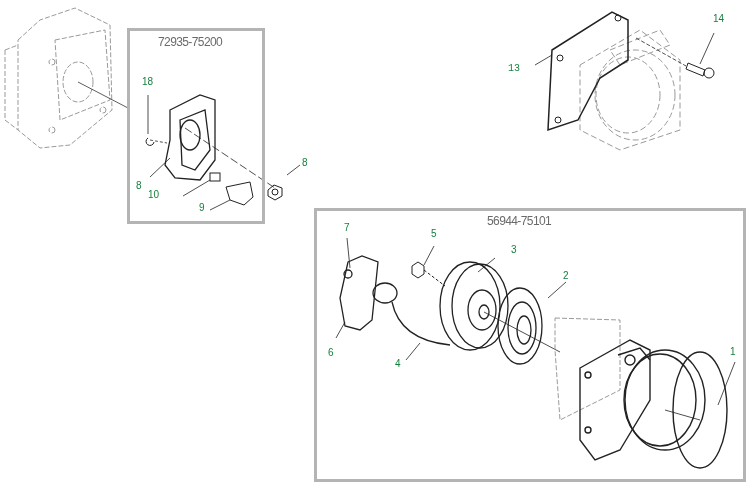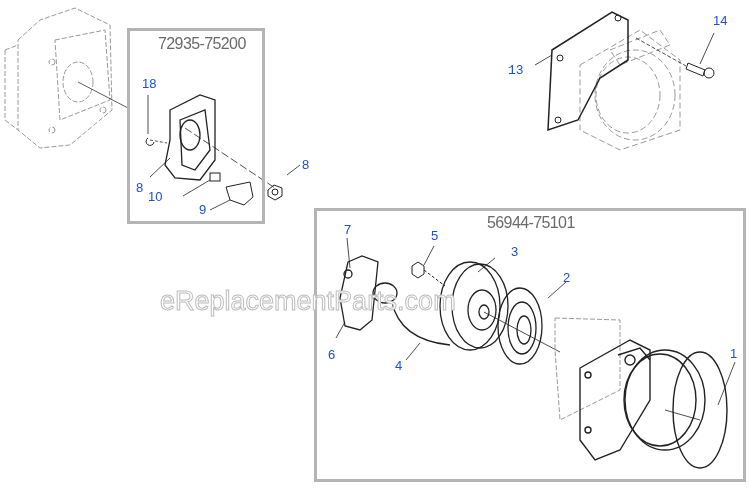--- a/index.html
+++ b/index.html
@@ -1,20 +1,20 @@
 <!DOCTYPE html>
 <html><head>
 <meta charset="utf-8">
 <style>
   html,body{margin:0;padding:0;background:#fff;}
   body{width:750px;height:493px;position:relative;overflow:hidden;font-family:"Liberation Sans",sans-serif;}
   #stage{position:absolute;left:0;top:0;width:750px;height:493px;}
   .kit-box{position:absolute;border:3px solid #b4b4b4;box-sizing:border-box;}
-  .kit-label{position:absolute;font-size:16px;color:#6a6a6a;letter-spacing:-0.6px;}
-  .callout{position:absolute;font-size:13px;color:#1d4ed8;}
+  .kit-label{position:absolute;font-size:12px;color:#6a6a6a;letter-spacing:-0.6px;}
+  .callout{position:absolute;font-size:10px;color:#15803d;}
   .watermark{position:absolute;font-size:27px;color:#fff;-webkit-text-stroke:1px #bdbdbd;letter-spacing:0px;}
   svg{position:absolute;left:0;top:0;}
 </style>
 </head>
 <body>
 
 <div id="stage">
 
   <svg width="750" height="493" viewBox="0 0 750 493">
 
@@ -122,21 +122,20 @@
     <line x1="566" y1="282" x2="548" y2="298" stroke="#222" stroke-width="0.8"></line>
     <line x1="735" y1="362" x2="718" y2="405" stroke="#222" stroke-width="0.8"></line>
   </svg>
 
   <div class="kit-box" style="left:127px;top:28px;width:138px;height:196px;"></div>
   <div class="kit-label" style="left:158px;top:35px;">72935-75200</div>
 
   <div class="kit-box" style="left:314px;top:208px;width:432px;height:274px;"></div>
   <div class="kit-label" style="left:487px;top:214px;">56944-75101</div>
 
-  <div class="watermark" style="left:160px;top:286px;">eReplacementParts.com</div>
 
   <div class="callout" style="left:730px;top:346px;">1</div>
   <div class="callout" style="left:563px;top:270px;">2</div>
   <div class="callout" style="left:511px;top:244px;">3</div>
   <div class="callout" style="left:395px;top:358px;">4</div>
   <div class="callout" style="left:431px;top:228px;">5</div>
   <div class="callout" style="left:328px;top:347px;">6</div>
   <div class="callout" style="left:344px;top:222px;">7</div>
   <div class="callout" style="left:302px;top:157px;">8</div>
   <div class="callout" style="left:199px;top:202px;">9</div>

